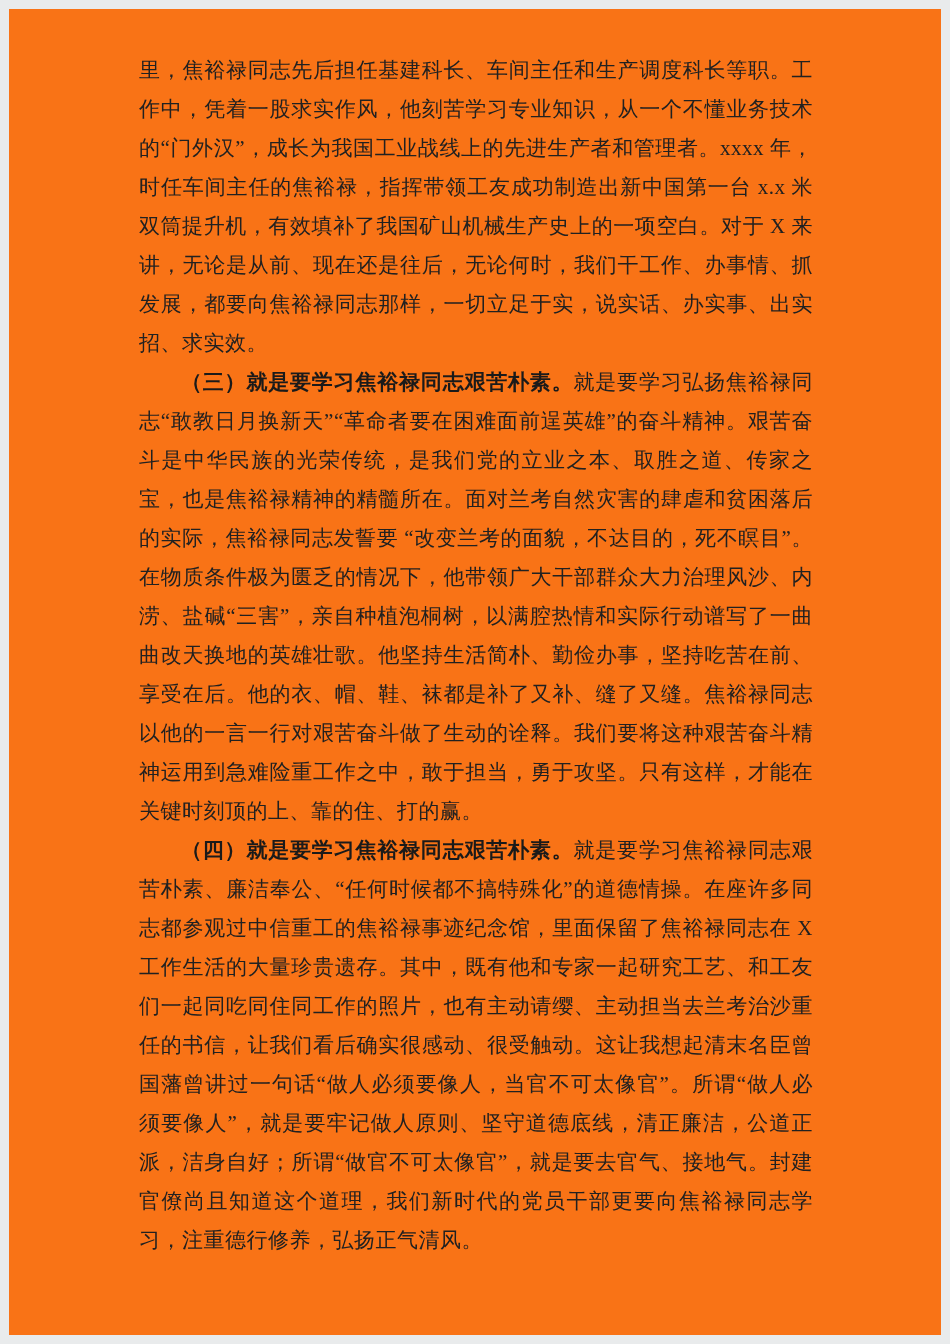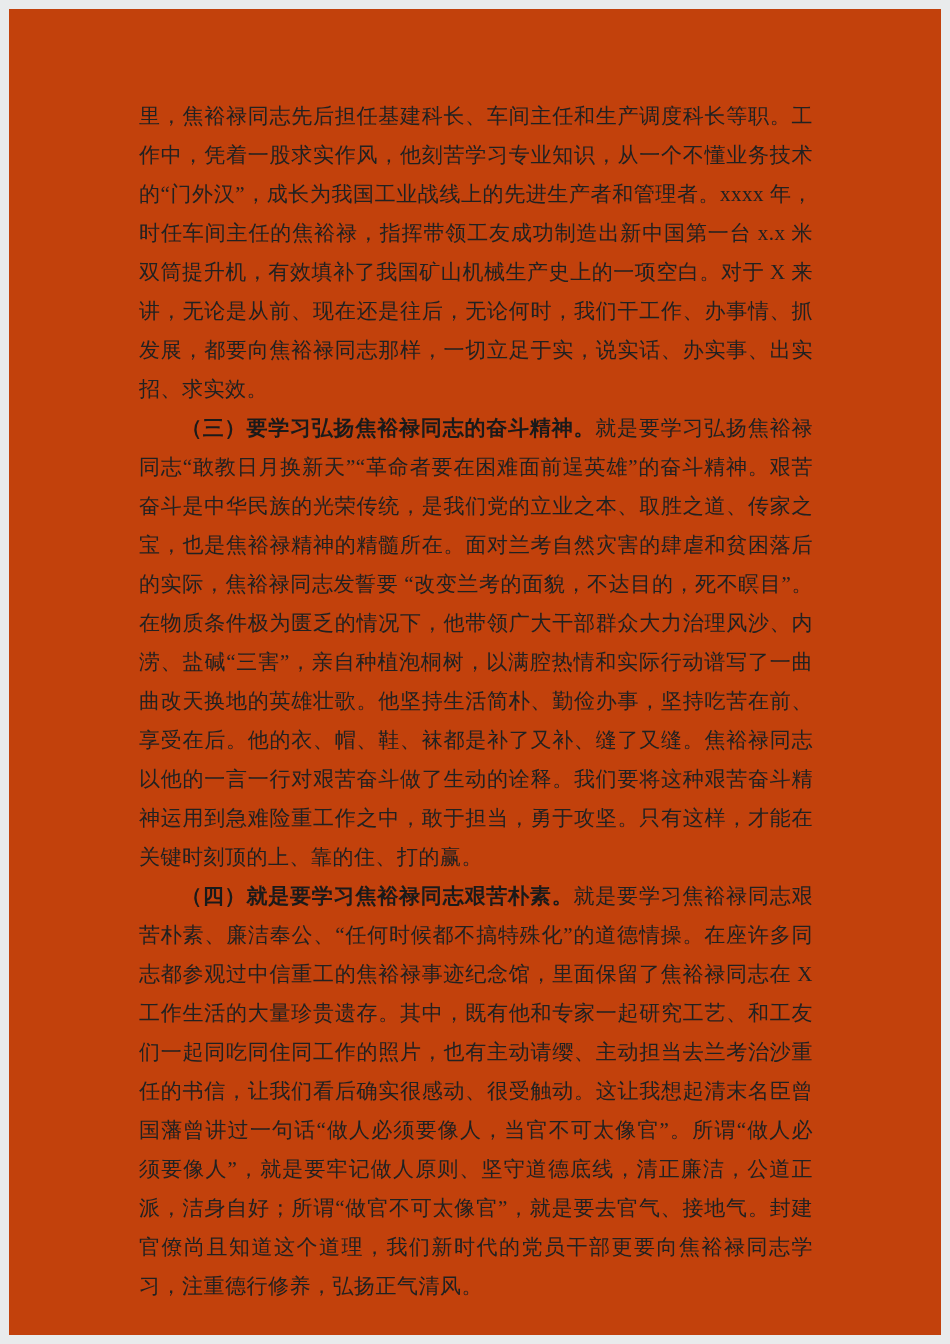--- a/index.html
+++ b/index.html
@@ -14,23 +14,23 @@
   }
   .canvas {
     width: 950px;
     height: 1344px;
     box-sizing: border-box;
     padding: 9px;
   }
   .page {
     width: 100%;
     height: 100%;
-    background: #c2410c;
+    background: #f97316;
     box-sizing: border-box;
-    padding: 88px 128px 60px 130px;
+    padding: 42px 128px 60px 130px;
     overflow: hidden;
   }
   .para {
     margin: 0;
     font-size: 21px;
     line-height: 39px;
     color: #212121;
     text-align: justify;
     text-indent: 2em;
     letter-spacing: 0.5px;
@@ -48,21 +48,21 @@
 <body>
 
 <div class="canvas">
   <div class="page">
 
     <p class="para no-indent">
       <span>里，焦裕禄同志先后担任基建科长、车间主任和生产调度科长等职。工作中，凭着一股求实作风，他刻苦学习专业知识，从一个不懂业务技术的“门外汉”，成长为我国工业战线上的先进生产者和管理者。xxxx 年，时任车间主任的焦裕禄，指挥带领工友成功制造出新中国第一台 x.x 米双筒提升机，有效填补了我国矿山机械生产史上的一项空白。对于 X 来讲，无论是从前、现在还是往后，无论何时，我们干工作、办事情、抓发展，都要向焦裕禄同志那样，一切立足于实，说实话、办实事、出实招、求实效。</span>
     </p>
 
     <p class="para">
-      <b class="lead">（三）要学习弘扬焦裕禄同志的奋斗精神。</b><span>就是要学习弘扬焦裕禄同志“敢教日月换新天”“革命者要在困难面前逞英雄”的奋斗精神。艰苦奋斗是中华民族的光荣传统，是我们党的立业之本、取胜之道、传家之宝，也是焦裕禄精神的精髓所在。面对兰考自然灾害的肆虐和贫困落后的实际，焦裕禄同志发誓要 “改变兰考的面貌，不达目的，死不瞑目”。在物质条件极为匮乏的情况下，他带领广大干部群众大力治理风沙、内涝、盐碱“三害”，亲自种植泡桐树，以满腔热情和实际行动谱写了一曲曲改天换地的英雄壮歌。他坚持生活简朴、勤俭办事，坚持吃苦在前、享受在后。他的衣、帽、鞋、袜都是补了又补、缝了又缝。焦裕禄同志以他的一言一行对艰苦奋斗做了生动的诠释。我们要将这种艰苦奋斗精神运用到急难险重工作之中，敢于担当，勇于攻坚。只有这样，才能在关键时刻顶的上、靠的住、打的赢。</span>
+      <b class="lead">（三）就是要学习焦裕禄同志艰苦朴素。</b><span>就是要学习弘扬焦裕禄同志“敢教日月换新天”“革命者要在困难面前逞英雄”的奋斗精神。艰苦奋斗是中华民族的光荣传统，是我们党的立业之本、取胜之道、传家之宝，也是焦裕禄精神的精髓所在。面对兰考自然灾害的肆虐和贫困落后的实际，焦裕禄同志发誓要 “改变兰考的面貌，不达目的，死不瞑目”。在物质条件极为匮乏的情况下，他带领广大干部群众大力治理风沙、内涝、盐碱“三害”，亲自种植泡桐树，以满腔热情和实际行动谱写了一曲曲改天换地的英雄壮歌。他坚持生活简朴、勤俭办事，坚持吃苦在前、享受在后。他的衣、帽、鞋、袜都是补了又补、缝了又缝。焦裕禄同志以他的一言一行对艰苦奋斗做了生动的诠释。我们要将这种艰苦奋斗精神运用到急难险重工作之中，敢于担当，勇于攻坚。只有这样，才能在关键时刻顶的上、靠的住、打的赢。</span>
     </p>
 
     <p class="para">
       <b class="lead">（四）就是要学习焦裕禄同志艰苦朴素。</b><span>就是要学习焦裕禄同志艰苦朴素、廉洁奉公、“任何时候都不搞特殊化”的道德情操。在座许多同志都参观过中信重工的焦裕禄事迹纪念馆，里面保留了焦裕禄同志在 X 工作生活的大量珍贵遗存。其中，既有他和专家一起研究工艺、和工友们一起同吃同住同工作的照片，也有主动请缨、主动担当去兰考治沙重任的书信，让我们看后确实很感动、很受触动。这让我想起清末名臣曾国藩曾讲过一句话“做人必须要像人，当官不可太像官”。所谓“做人必须要像人”，就是要牢记做人原则、坚守道德底线，清正廉洁，公道正派，洁身自好；所谓“做官不可太像官”，就是要去官气、接地气。封建官僚尚且知道这个道理，我们新时代的党员干部更要向焦裕禄同志学习，注重德行修养，弘扬正气清风。</span>
     </p>
 
   </div>
 </div>
 
 </body></html>

